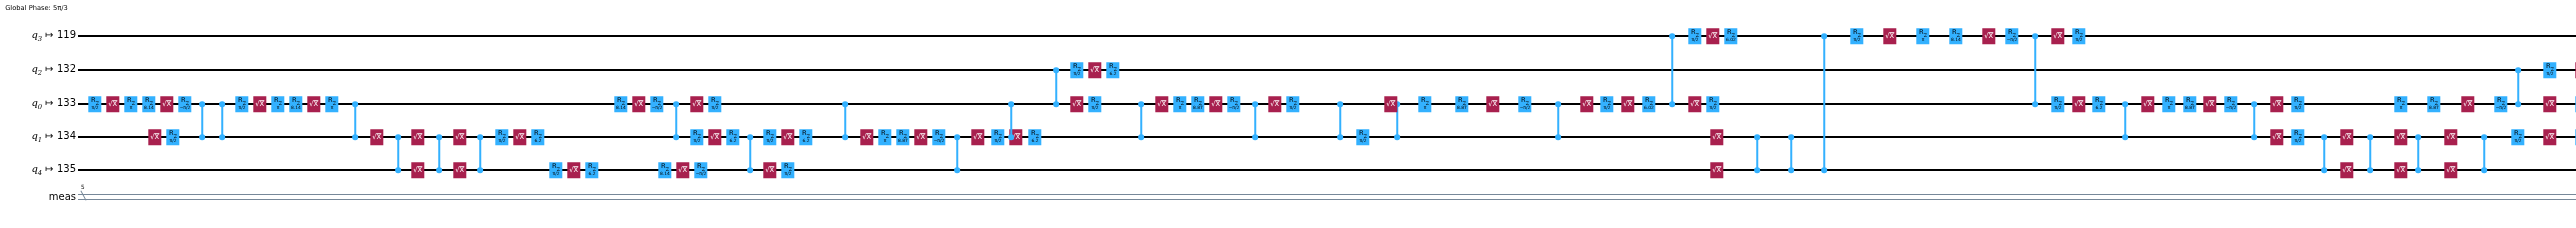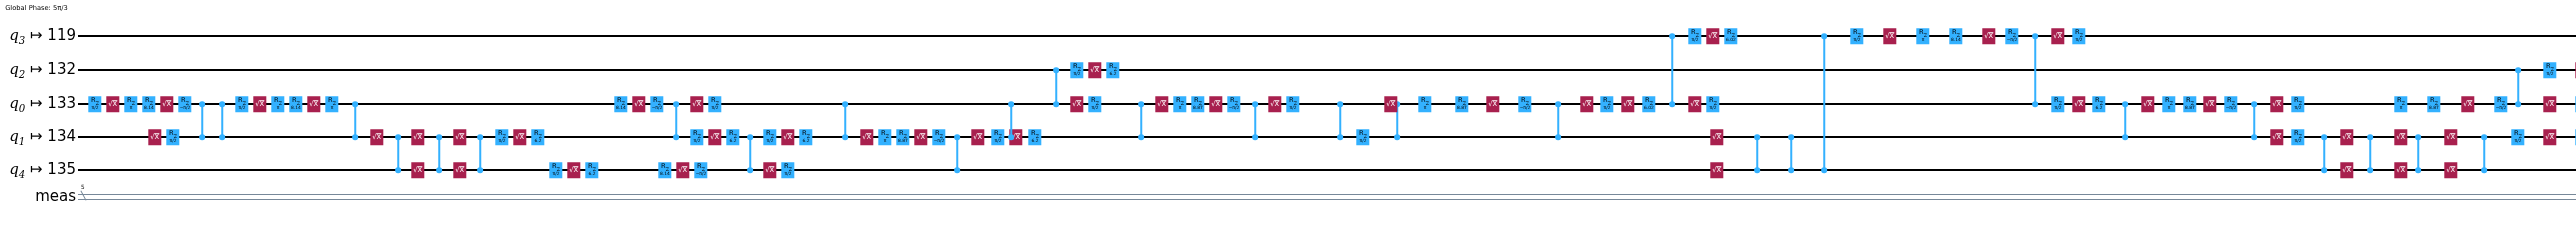--- a/index.html
+++ b/index.html
@@ -1,21 +1,21 @@
 <!DOCTYPE html>
 <html style="font-size:8.2px"><head>
 <meta charset="utf-8">
 <style>
   html,body{margin:0;padding:0;background:#ffffff;}
   body{font-family:"DejaVu Sans","Liberation Sans",sans-serif;}
   #canvas{position:relative;width:4074px;height:229px;background:#ffffff;overflow:hidden;}
 
   .global-phase{position:absolute;left:5.2px;top:4.1px;font-size:6.7px;color:#000;white-space:nowrap;}
 
-  .wire-label{position:absolute;right:0;transform:translateY(-50%);font-size:15px;color:#000;
+  .wire-label{position:absolute;right:0;transform:translateY(-50%);font-size:10px;color:#000;
               white-space:nowrap;text-align:right;font-style:normal;}
   .wire-label .q{font-style:italic;font-family:"DejaVu Serif","Liberation Serif",serif;}
   .wire-label sub{font-size:0.68em;font-style:italic;}
 
   .labelcol{position:absolute;left:0;top:0;width:76px;height:229px;}
 
   .wire{position:absolute;height:1.5px;background:#000;left:78px;right:0;}
   .wire.classical{height:3.6px;background:transparent;border-top:1px solid #778899;border-bottom:1px solid #778899;}
 
   .creg-slash{position:absolute;width:1px;height:11.3px;background:#778899;transform:rotate(-28deg);}

